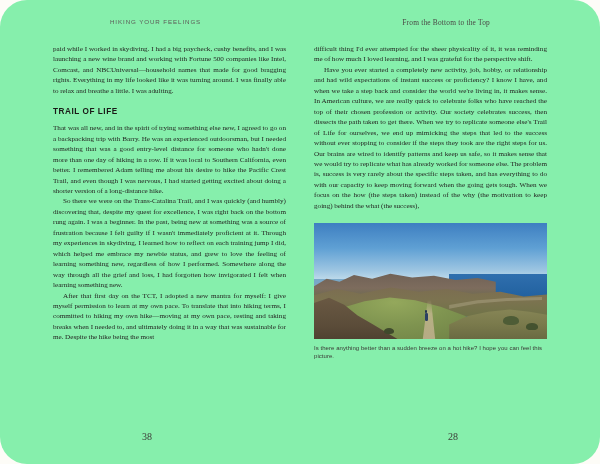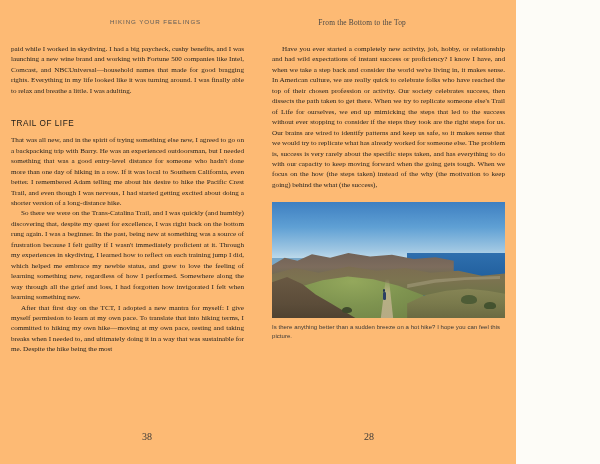--- a/index.html
+++ b/index.html
@@ -9,23 +9,24 @@
   body {
     width: 600px;
     height: 464px;
     background: #fdfcf7;
     font-family: "Liberation Serif", serif;
     overflow: hidden;
   }
 
   .page {
     position: relative;
-    width: 516px;
+    width: 600px;
     height: 464px;
-    background: #fdba74;
+    background: #86efac;
+    border-radius: 27px;
   }
 
   
   .running-head {
     position: absolute;
     top: 18px;
     font-family: "Liberation Sans", sans-serif;
     font-size: 6.2px;
     letter-spacing: 0.9px;
     color: #5d5b58;
@@ -60,24 +61,24 @@
     font-size: 7.15px;
     line-height: 10.45px;
     text-align: justify;
     color: #211f1d;
     hyphens: manual;
     word-spacing: -0.2px;
   }
   p.body.indent { text-indent: 10px; }
 
   h2.section-head {
-    margin: 23px 0 7px 0;
+    margin: 11px 0 7px 0;
     font-family: "Liberation Sans", sans-serif;
     font-size: 8.2px;
-    font-weight: normal;
+    font-weight: bold;
     letter-spacing: 0.55px;
     color: #1a1917;
   }
 
   
   .photo-wrap {
     margin-top: 12px;
     width: 233px;
   }
   .photo {
@@ -231,20 +232,21 @@
 
       <p class="body">That was all new, and in the spirit of trying something else new, I agreed to go on a backpacking trip with Barry. He was an experienced outdoorsman, but I needed something that was a good entry-level distance for someone who hadn't done more than one day of hiking in a row. If it was local to Southern California, even better. I remembered Adam telling me about his desire to hike the Pacific Crest Trail, and even though I was nervous, I had started getting excited about doing a shorter version of a long-distance hike.</p>
 
       <p class="body indent">So there we were on the Trans-Catalina Trail, and I was quickly (and humbly) discovering that, despite my quest for excellence, I was right back on the bottom rung again. I was a beginner. In the past, being new at something was a source of frustration because I felt guilty if I wasn't immediately proficient at it. Through my experiences in skydiving, I learned how to reflect on each training jump I did, which helped me embrace my newbie status, and grew to love the feeling of learning something new, regardless of how I performed. Somewhere along the way through all the grief and loss, I had forgotten how invigorated I felt when learning something new.</p>
 
       <p class="body indent">After that first day on the TCT, I adopted a new mantra for myself: I give myself permission to learn at my own pace. To translate that into hiking terms, I committed to hiking my own hike—moving at my own pace, resting and taking breaks when I needed to, and ultimately doing it in a way that was sustainable for me. Despite the hike being the most</p>
     </div>
 
     <div class="col right">
 
+      <p class="body">difficult thing I'd ever attempted for the sheer physicality of it, it was reminding me of how much I loved learning, and I was grateful for the perspective shift.</p>
 
       <p class="body indent">Have you ever started a completely new activity, job, hobby, or relationship and had wild expectations of instant success or proficiency? I know I have, and when we take a step back and consider the world we're living in, it makes sense. In American culture, we are really quick to celebrate folks who have reached the top of their chosen profession or activity. Our society celebrates success, then dissects the path taken to get there. When we try to replicate someone else's Trail of Life for ourselves, we end up mimicking the steps that led to the success without ever stopping to consider if the steps they took are the right steps for us. Our brains are wired to identify patterns and keep us safe, so it makes sense that we would try to replicate what has already worked for someone else. The problem is, success is very rarely about the specific steps taken, and has everything to do with our capacity to keep moving forward when the going gets tough. When we focus on the how (the steps taken) instead of the why (the motivation to keep going) behind the what (the success),</p>
 
       <div class="photo-wrap">
         <div class="photo">
           <div class="sky"></div>
           <div class="ocean"></div>
           <div class="ridge-far"></div>
           <div class="ridge-mid"></div>
           <div class="hill-green"></div>

